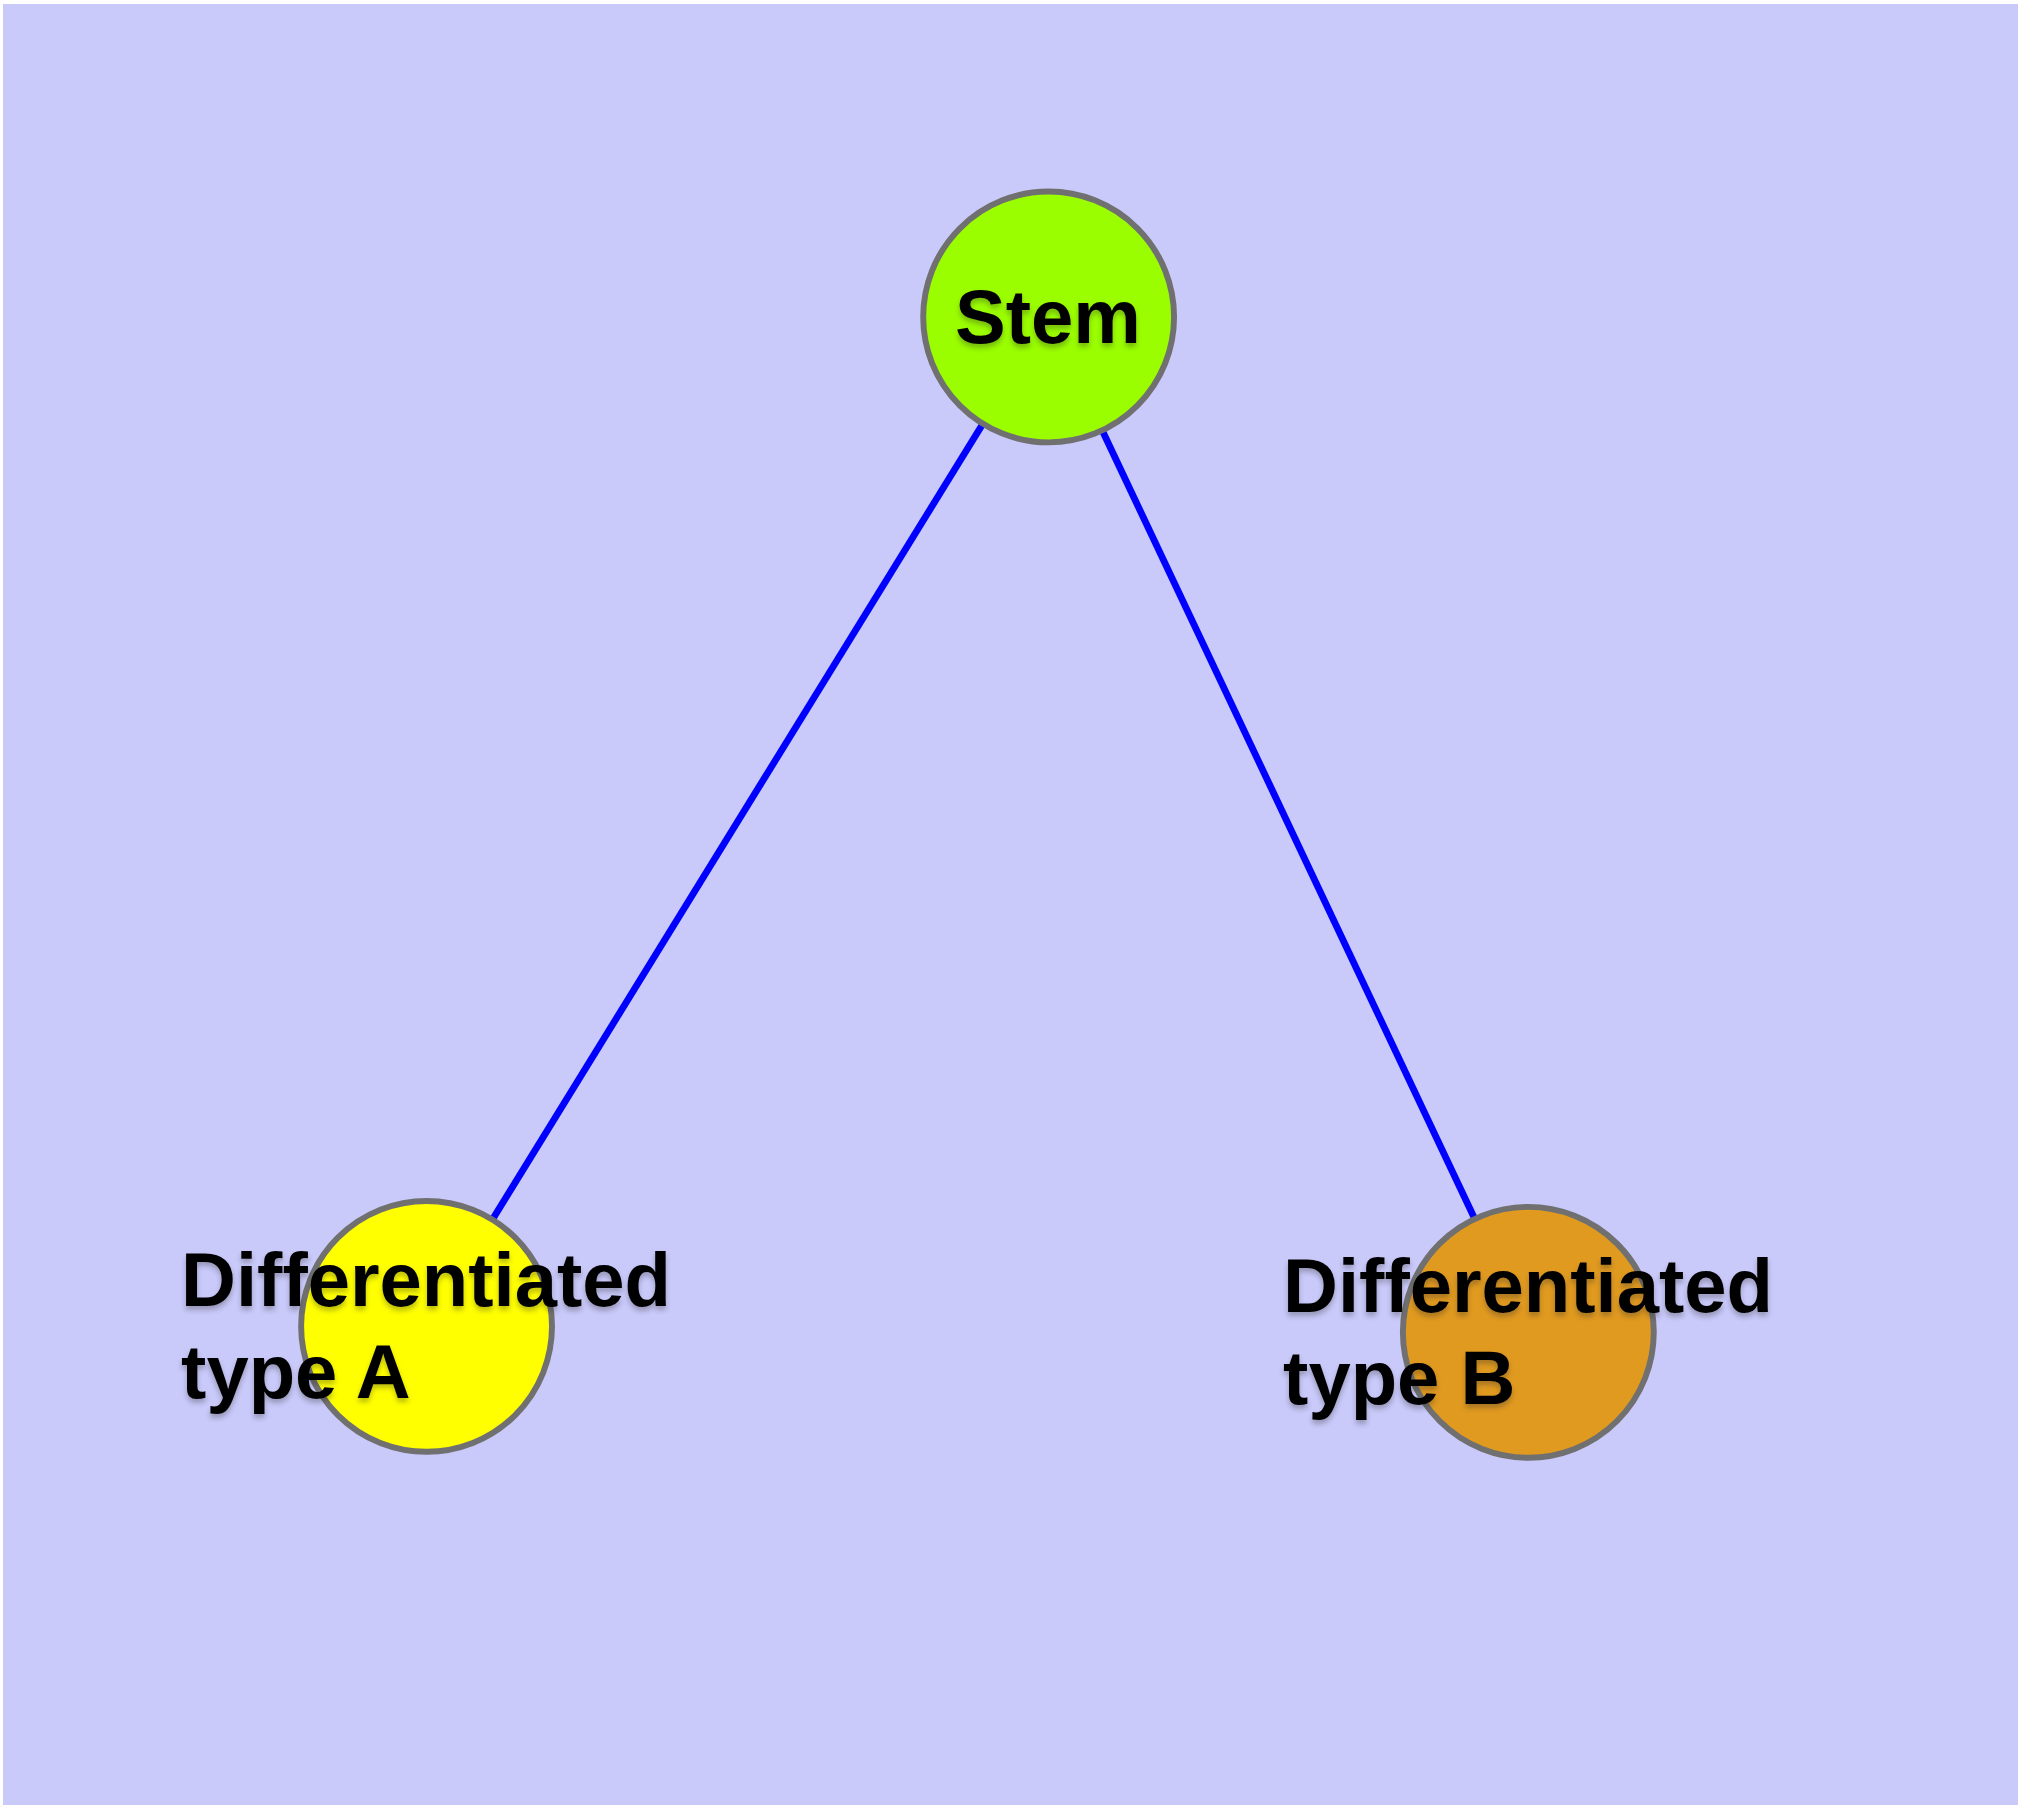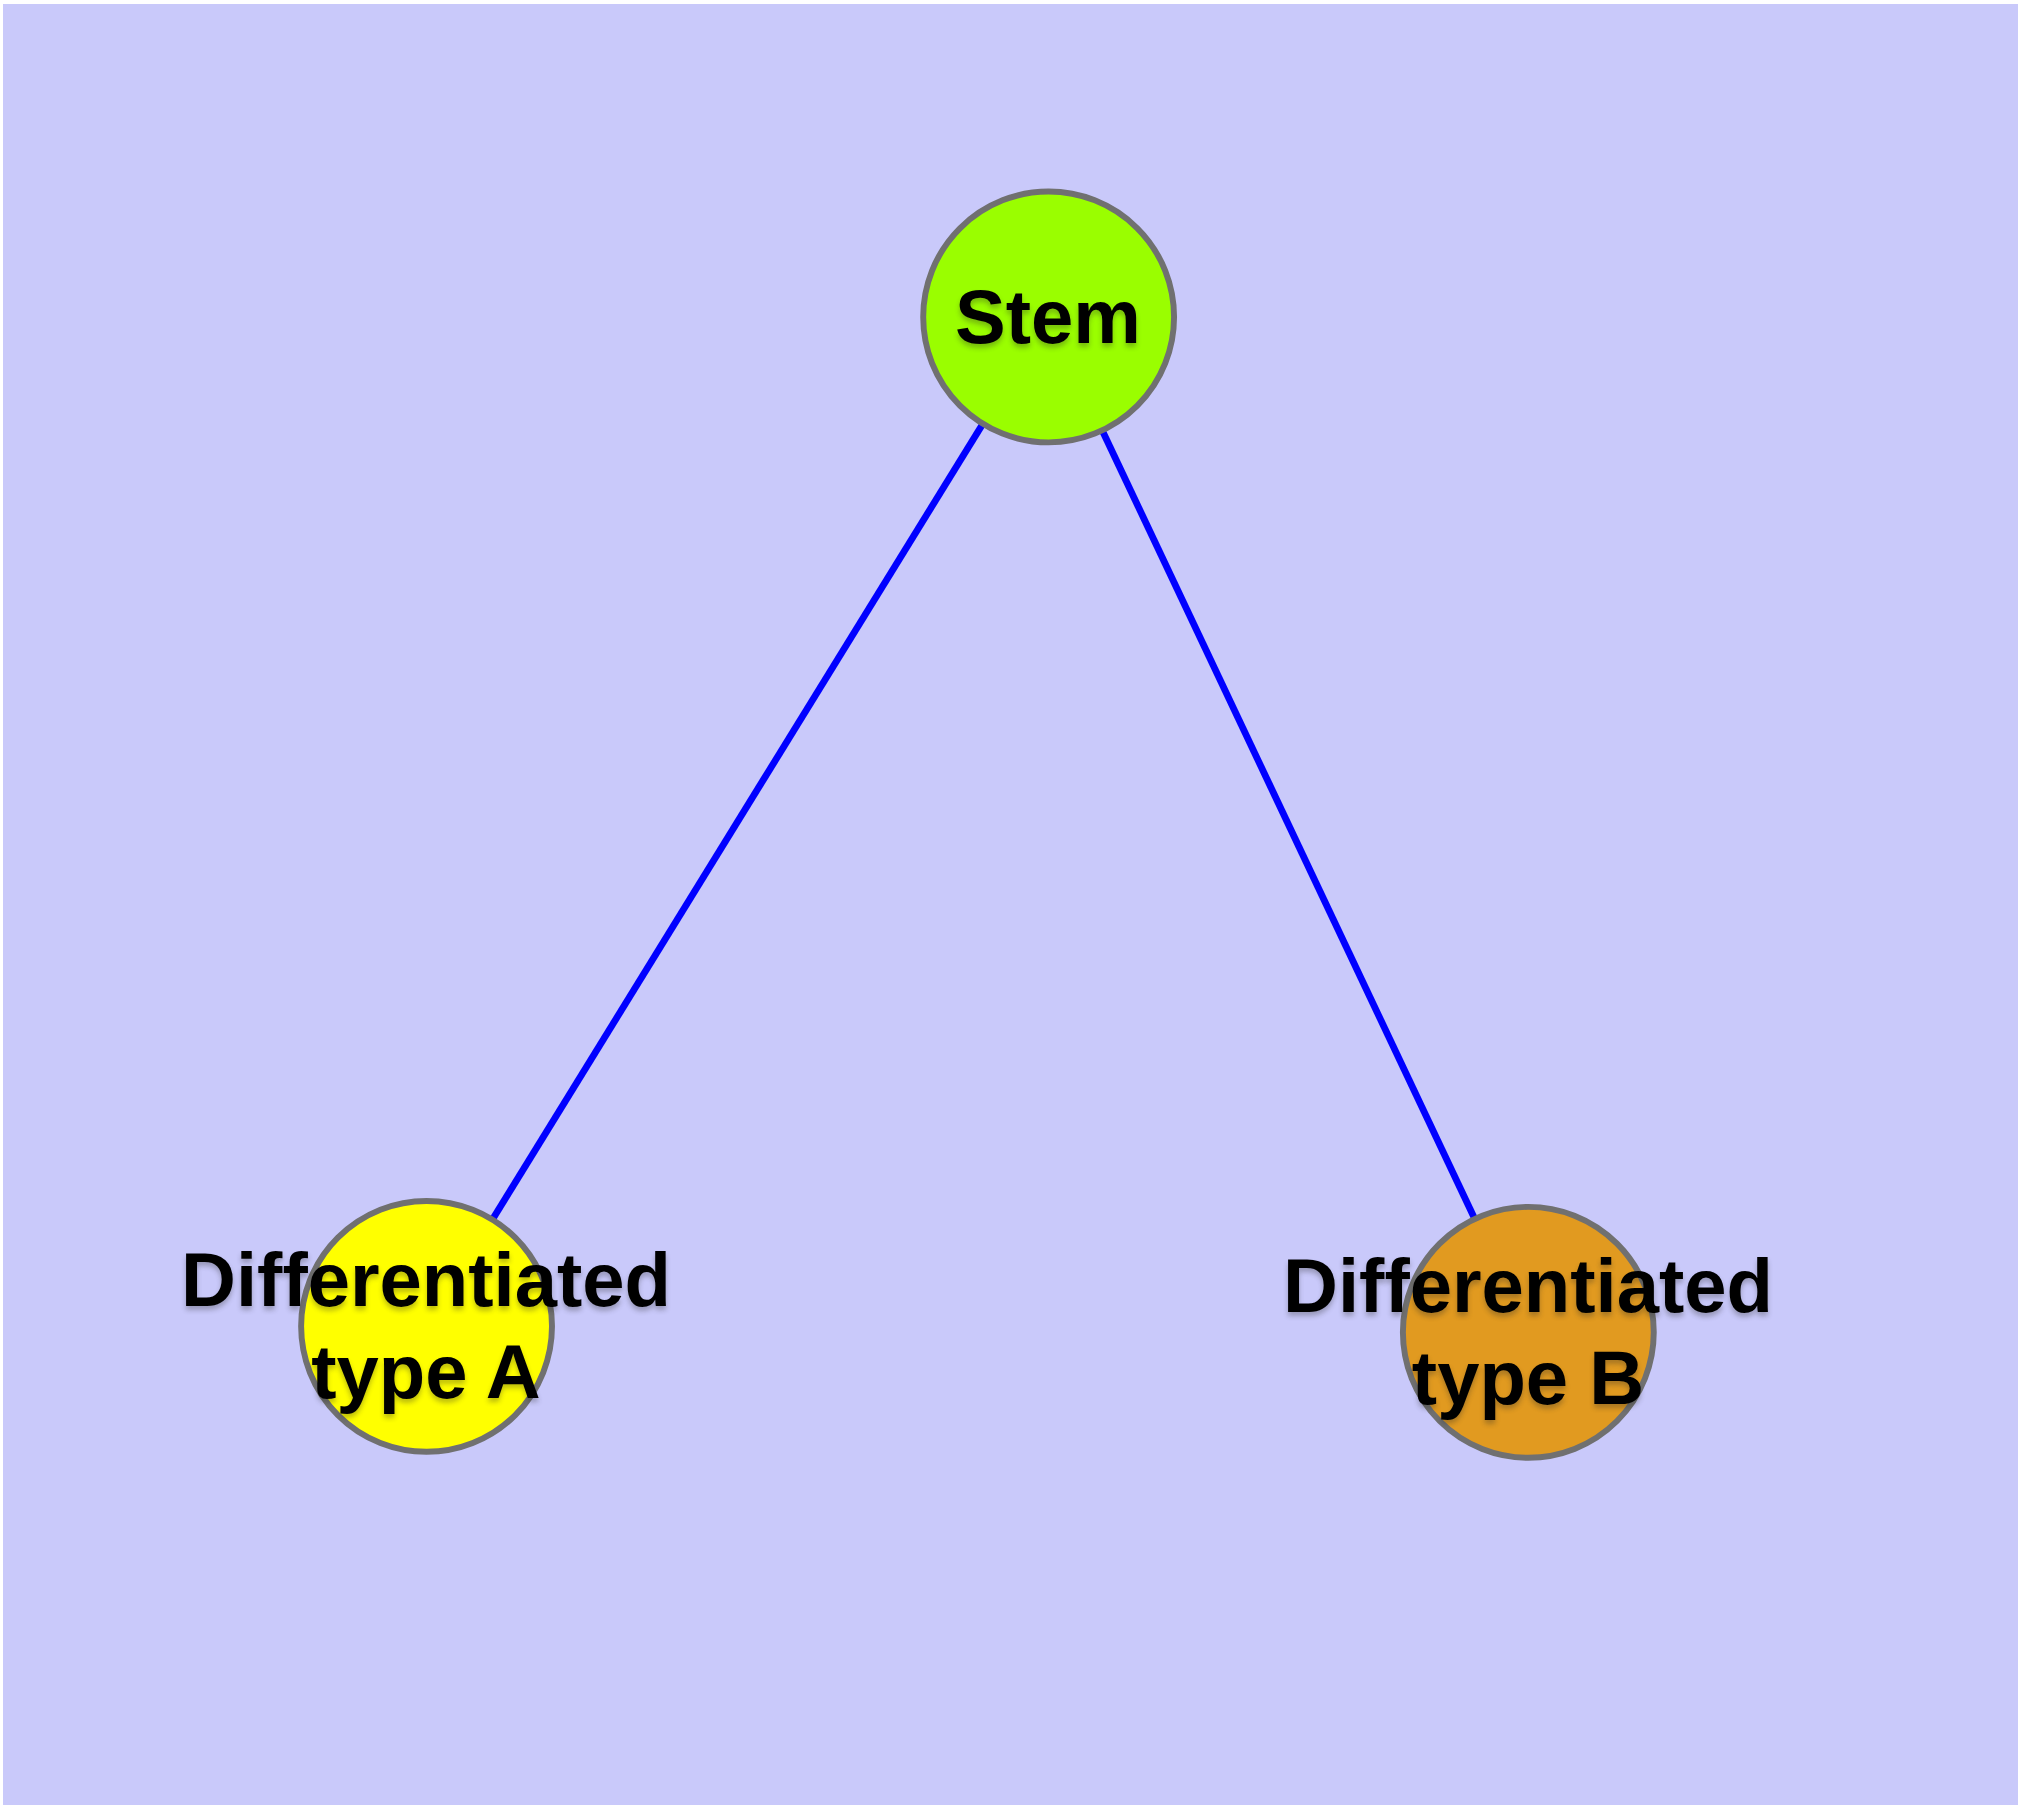--- a/index.html
+++ b/index.html
@@ -29,21 +29,20 @@
     width: 2021px;
     height: 1812px;
   }
   .node-label {
     position: absolute;
     transform: translate(-50%, -50%);
     font-weight: bold;
     font-size: 76px;
     line-height: 92px;
     color: #000000;
-    text-align: center;
     white-space: pre-line;
     text-shadow: 0 4.2px 5.1px rgba(40, 40, 40, 0.30);
   }
 </style>
 </head>
 <body>
 
 <div class="figure-canvas">
   <div class="plot-panel" style="background: rgb(201, 201, 250);"></div>
 

